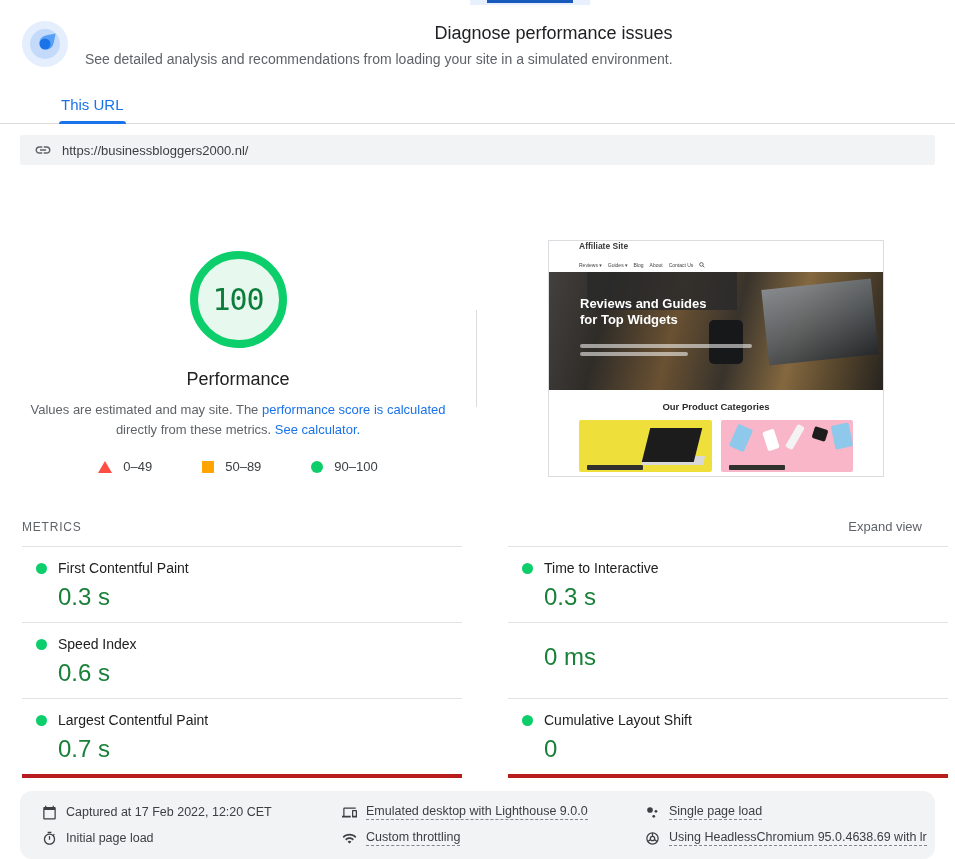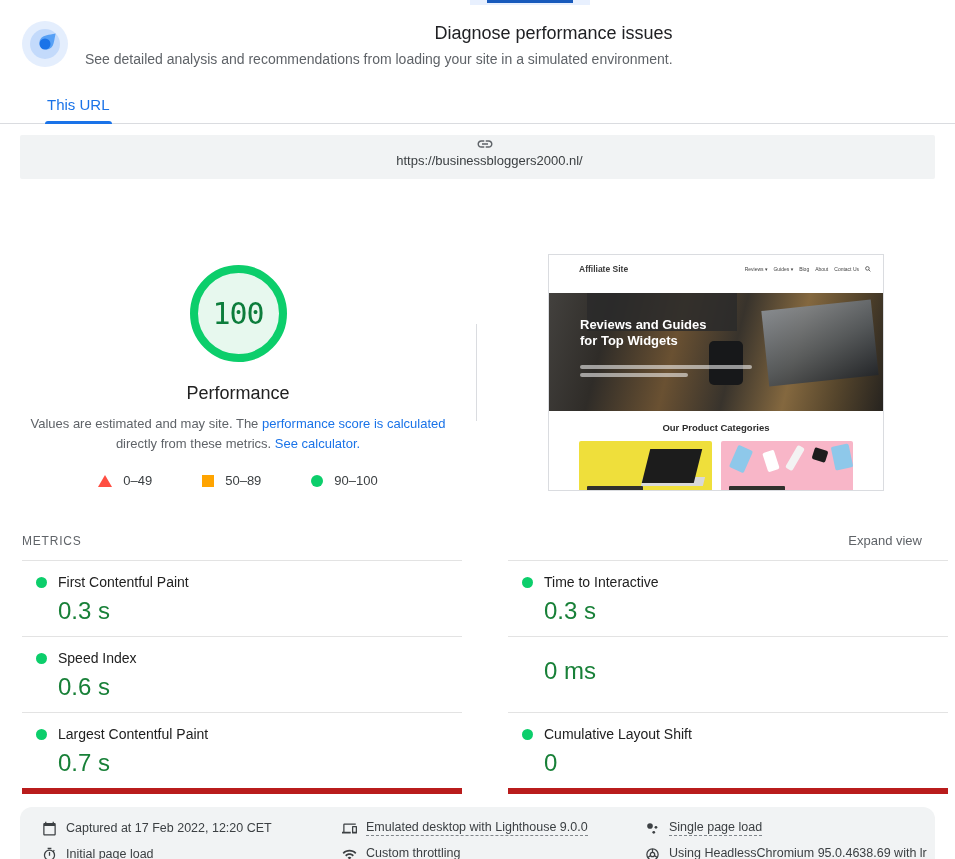--- a/index.html
+++ b/index.html
@@ -12,28 +12,28 @@
   .top-strip-indicator{position:absolute;top:0;left:17px;width:86px;height:3px;background:#185abc;}
 
   
   .header{display:flex;align-items:flex-start;padding:21px 0 0 22px;text-align:right;}
   .psi-logo{width:46px;height:46px;flex:0 0 46px;}
   .header-text{margin-left:17px;padding-top:2px;}
   .page-title{font-size:18px;color:#202124;margin:0 0 7px 0;font-weight:400;}
   .page-subtitle{font-size:14px;color:#5f6368;}
 
   
-  .tab-row{margin-top:25px;border-bottom:1px solid #dadce0;padding-left:45px;}
+  .tab-row{margin-top:25px;border-bottom:1px solid #dadce0;padding-left:59px;}
   .tab{display:inline-block;color:#1a73e8;font-size:15px;font-weight:500;
        padding:4px 2px 10px 2px;position:relative;cursor:pointer;}
   .tab .tab-underline{position:absolute;left:0;right:0;bottom:-1px;height:3px;background:#1a73e8;border-radius:3px 3px 0 0;}
 
   
-  .url-bar{margin:11px 20px 0 20px;height:44px;background:#f1f3f4;border-radius:2px;
-           display:flex;align-items:center;padding-left:14px;box-sizing:border-box;flex-direction:column;}
+  .url-bar{margin:11px 20px 0 20px;height:30px;background:#f1f3f4;border-radius:2px;
+           display:flex;align-items:center;padding-left:14px;box-sizing:border-box;}
   .url-bar svg{flex:0 0 18px;}
   .url-text{font-size:13px;color:#3c4043;margin-left:10px;}
 
   
   .summary{display:flex;align-items:flex-start;}
   .summary-left{width:476px;box-sizing:border-box;padding-top:86px;display:flex;flex-direction:column;align-items:center;}
   .summary-divider{width:1px;height:97px;background:#dadce0;margin-top:145px;}
   .gauge{width:81px;height:81px;border:8px solid #0cce6b;border-radius:50%;background:#e7f8ee;
          display:flex;align-items:center;justify-content:center;}
   .gauge-score{font-family:"DejaVu Sans Mono",monospace;font-size:30px;color:#0d7d3c;letter-spacing:-1px;}
@@ -43,21 +43,21 @@
   .legend{display:flex;align-items:center;margin-top:19px;}
   .legend-item{display:flex;align-items:center;font-size:13px;color:#3c4043;margin:0 25px;}
   .lg-shape{margin-right:11px;display:inline-block;}
   .lg-triangle{width:0;height:0;border-left:7px solid transparent;border-right:7px solid transparent;border-bottom:12px solid #ff4e42;}
   .lg-square{width:12px;height:12px;background:#ffa400;}
   .lg-circle{width:12px;height:12px;border-radius:50%;background:#0cce6b;}
 
   
   .thumb{margin:75px 0 0 71px;width:334px;height:235px;border:1px solid #dadce0;background:#fff;
          overflow:hidden;position:relative;}
-  .thumb-header{height:27px;display:flex;align-items:center;justify-content:space-between;padding:0 12px 11px 30px;}
+  .thumb-header{height:27px;display:flex;align-items:flex-start;justify-content:space-between;padding:0 12px 4px 30px;flex-direction:column;}
   .thumb-brand{font-size:8.5px;font-weight:bold;color:#3a3a3a;}
   .thumb-nav{display:flex;align-items:center;gap:6px;font-size:5px;color:#444;}
   .thumb-hero{height:118px;position:relative;
     background:linear-gradient(104deg,#43413e 0%,#2f2c28 18%,#6a5132 38%,#38332c 55%,#84683f 72%,#55452c 86%,#26231f 100%);}
   .hero-monitor{position:absolute;left:38px;top:0;width:150px;height:38px;background:#2a2a2a;opacity:.85;}
   .hero-laptop{position:absolute;right:8px;top:12px;width:110px;height:76px;background:linear-gradient(160deg,#8d9298 0%,#555a5e 55%,#23262a 100%);transform:rotate(-6deg);opacity:.9;}
   .hero-lens{position:absolute;left:160px;top:48px;width:34px;height:44px;background:#17181a;border-radius:5px;}
   .hero-title{position:absolute;left:31px;top:24px;color:#fff;font-weight:bold;font-size:13px;line-height:16px;}
   .hero-bar{position:absolute;left:31px;height:3.5px;background:rgba(255,255,255,.55);border-radius:2px;}
   .thumb-section-title{text-align:center;font-size:9.5px;font-weight:bold;color:#2c2c2c;margin-top:11px;}
@@ -69,21 +69,21 @@
   .card-laptop-base{position:absolute;right:8px;top:36px;width:62px;height:9px;background:#d8d8d8;transform:skewX(-14deg);}
   .gadget{position:absolute;border-radius:2px;}
   .card-text-bar{position:absolute;left:8px;bottom:2px;width:56px;height:5px;background:#30302c;border-radius:1px;}
 
   
   .metrics-header{display:flex;justify-content:space-between;align-items:center;margin:42px 22px 12px 22px;}
   .metrics-label{font-size:12px;color:#5f6368;letter-spacing:.8px;font-weight:500;}
   .expand-view{font-size:13px;color:#5f6368;cursor:pointer;margin-right:11px;}
   .metrics-grid{display:grid;grid-template-columns:1fr 1fr;column-gap:46px;margin:0 7px 0 22px;}
   .metric-cell{border-top:1px solid #e3e3e3;padding:13px 0 11px 14px;box-sizing:border-box;}
-  .metric-cell.last-row{border-bottom:6px solid #b91c1c;}
+  .metric-cell.last-row{border-bottom:4px solid #b91c1c;}
   .metric-head{display:flex;align-items:center;}
   .metric-dot{width:11px;height:11px;border-radius:50%;background:#0cce6b;flex:0 0 11px;}
   .metric-name{font-size:14px;color:#212121;margin-left:11px;}
   .metric-value{font-size:24px;color:#188038;margin:7px 0 0 22px;}
 
   
   .env-footer{margin:13px 20px 16px 20px;background:#f1f3f4;border-radius:12px;
               padding:13px 0 13px 22px;display:grid;grid-auto-flow:column;
               grid-template-rows:repeat(2,auto);grid-template-columns:300px 303px auto;row-gap:10px;}
   .env-item{display:flex;align-items:center;font-size:12.5px;color:#3c4043;}

